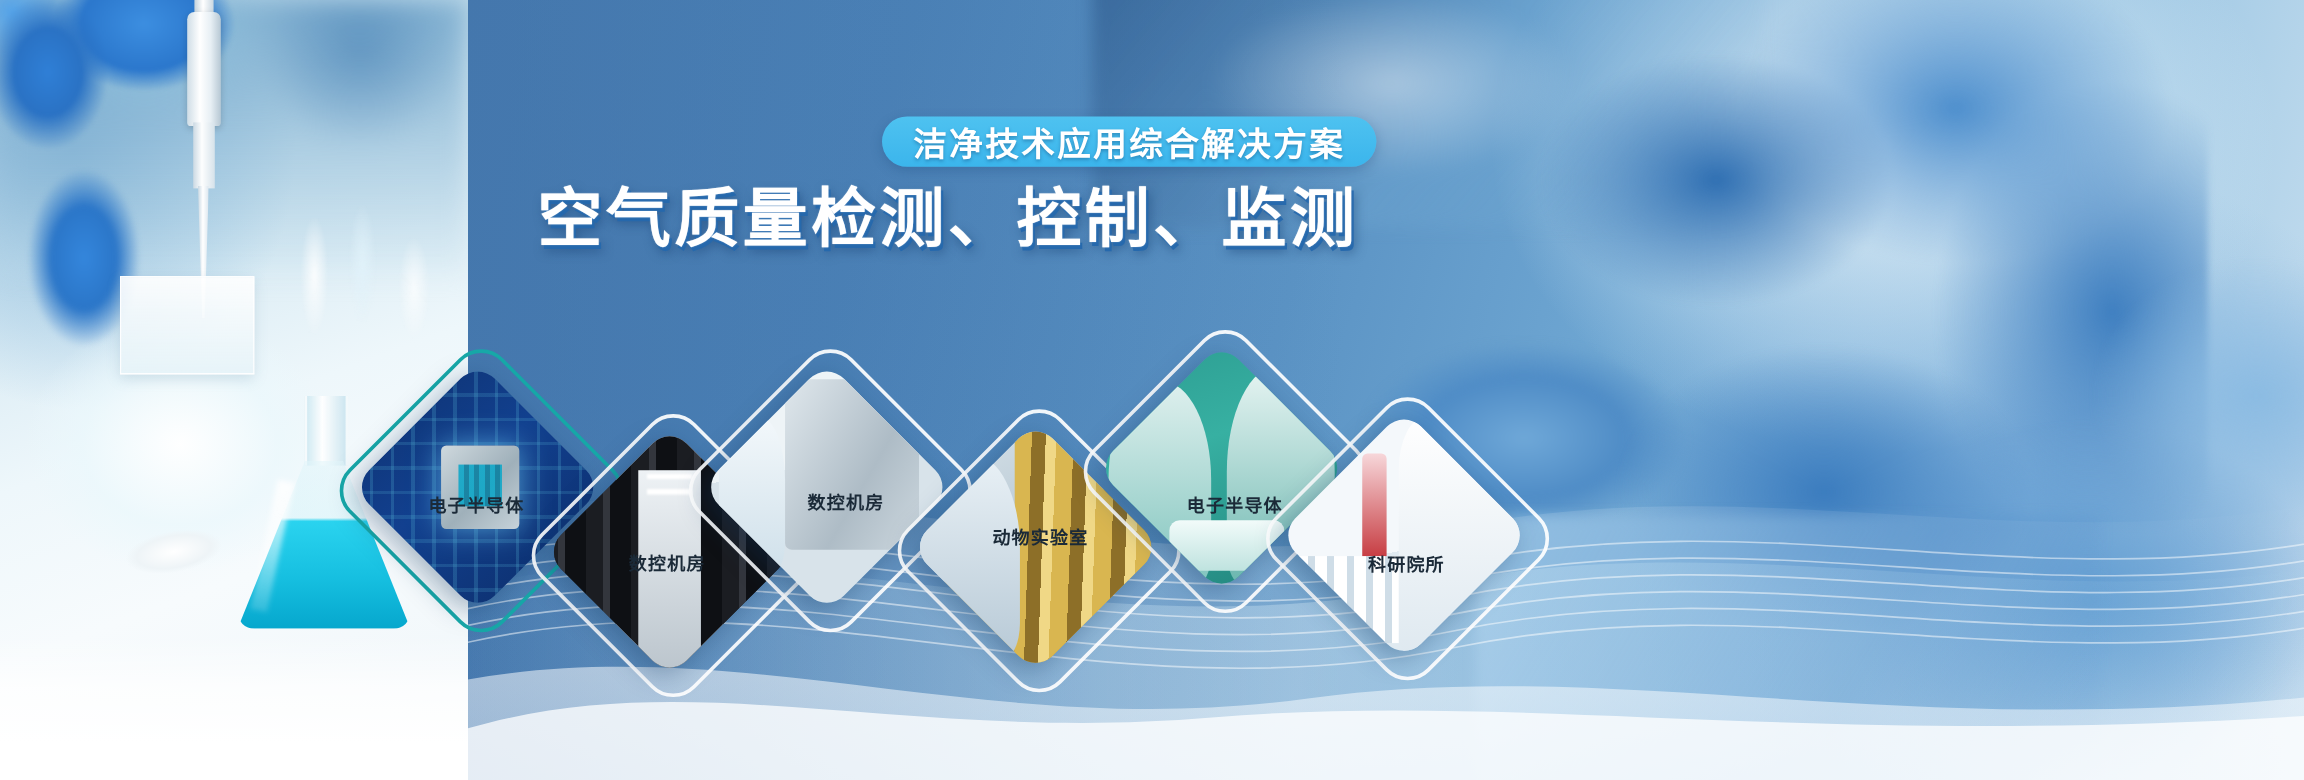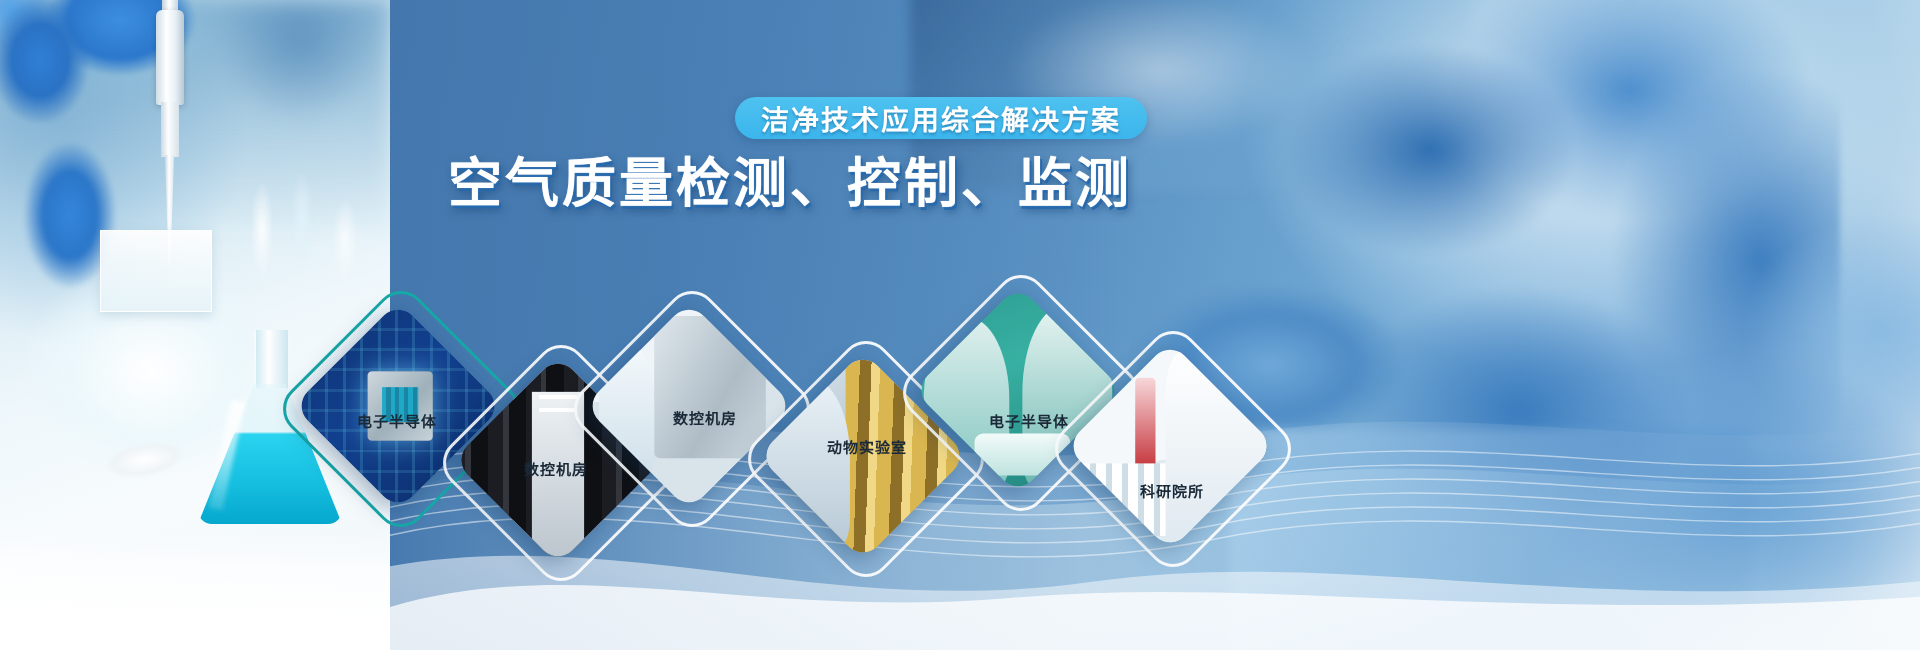--- a/index.html
+++ b/index.html
@@ -406,17 +406,17 @@
     <div class="card-label" style="left:989px;top:410px;">电子半导体</div>
 
     <div class="card-ring" style="left:1082px;top:358px;"></div>
     <div class="card" style="left:1096px;top:372px;">
       <div class="photo pf-lab">
           <div class="coat"></div>
           <div class="tube"></div>
           <div class="rack"></div>
         </div>
     </div>
-    <div class="card-label" style="left:1140px;top:480px;">科研院所</div>
+    <div class="card-label" style="left:1140px;top:459px;">科研院所</div>
 
   </div>
 
 </div>
 
 </body></html>

